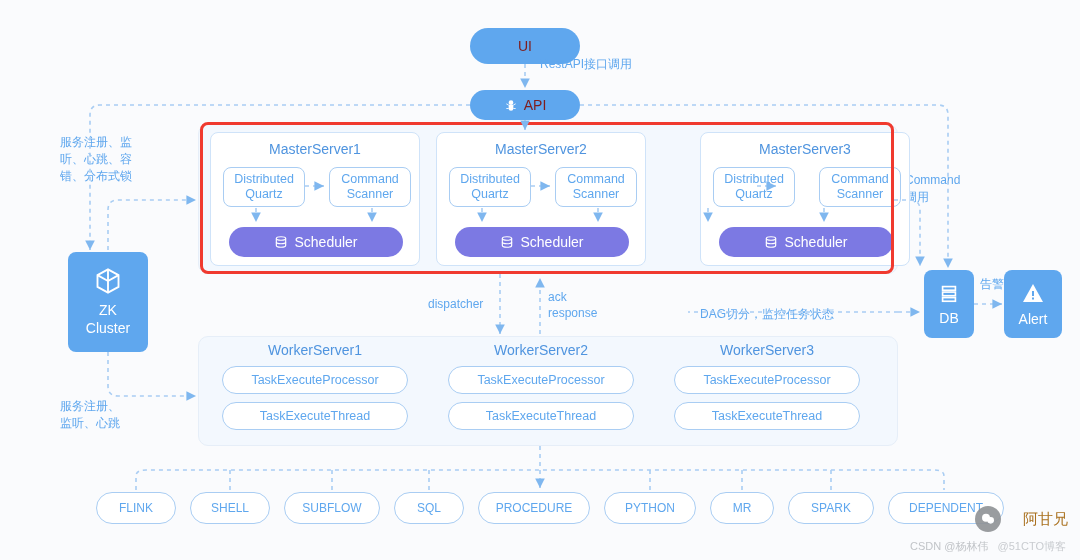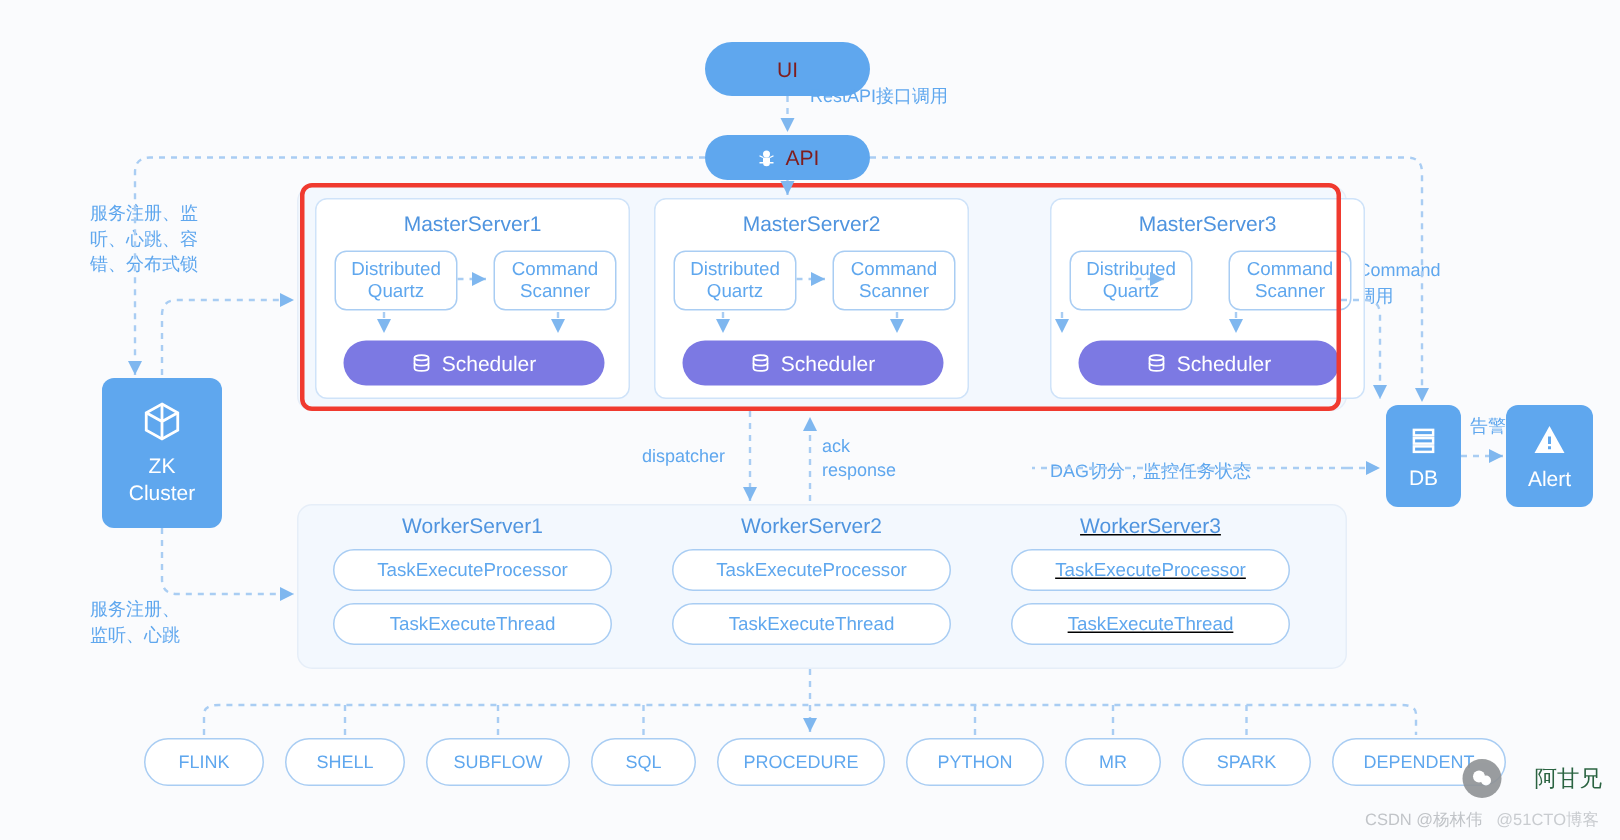--- a/index.html
+++ b/index.html
@@ -133,21 +133,21 @@
     line-height: 1.4;
   }
   .icon-svg { display: block; }
   .watermark1 {
     position: absolute;
     right: 12px;
     bottom: 28px;
     display: flex;
     align-items: center;
     gap: 22px;
-    color: #14532d;
+    color: #a16207;
     font-size: 15px;
     opacity: 0.9;
   }
   .watermark1 .circ {
     width: 26px; height: 26px; border-radius: 50%;
     background: #8f9295;
     display: flex; align-items: center; justify-content: center;
   }
   .watermark2 {
     position: absolute;
@@ -261,21 +261,21 @@
 <div style="position:absolute; left:210px; top:342px; width:210px;">
   <div class="worker-title">WorkerServer1</div>
   <div class="btn-round-outline" style="position:relative; margin-top:8px; width:186px; height:28px; left:12px;">TaskExecuteProcessor</div>
   <div class="btn-round-outline" style="position:relative; margin-top:8px; width:186px; height:28px; left:12px;">TaskExecuteThread</div>
 </div>
 <div style="position:absolute; left:436px; top:342px; width:210px;">
   <div class="worker-title">WorkerServer2</div>
   <div class="btn-round-outline" style="position:relative; margin-top:8px; width:186px; height:28px; left:12px;">TaskExecuteProcessor</div>
   <div class="btn-round-outline" style="position:relative; margin-top:8px; width:186px; height:28px; left:12px;">TaskExecuteThread</div>
 </div>
-<div style="position:absolute; left:662px; top:342px; width:210px;text-decoration:underline;">
+<div style="position:absolute; left:662px; top:342px; width:210px;">
   <div class="worker-title">WorkerServer3</div>
   <div class="btn-round-outline" style="position:relative; margin-top:8px; width:186px; height:28px; left:12px;">TaskExecuteProcessor</div>
   <div class="btn-round-outline" style="position:relative; margin-top:8px; width:186px; height:28px; left:12px;">TaskExecuteThread</div>
 </div>
 
 <div class="bottom-pill" style="left:96px;  top:492px; width:80px;">FLINK</div>
 <div class="bottom-pill" style="left:190px; top:492px; width:80px;">SHELL</div>
 <div class="bottom-pill" style="left:284px; top:492px; width:96px;">SUBFLOW</div>
 <div class="bottom-pill" style="left:394px; top:492px; width:70px;">SQL</div>
 <div class="bottom-pill" style="left:478px; top:492px; width:112px;">PROCEDURE</div>

